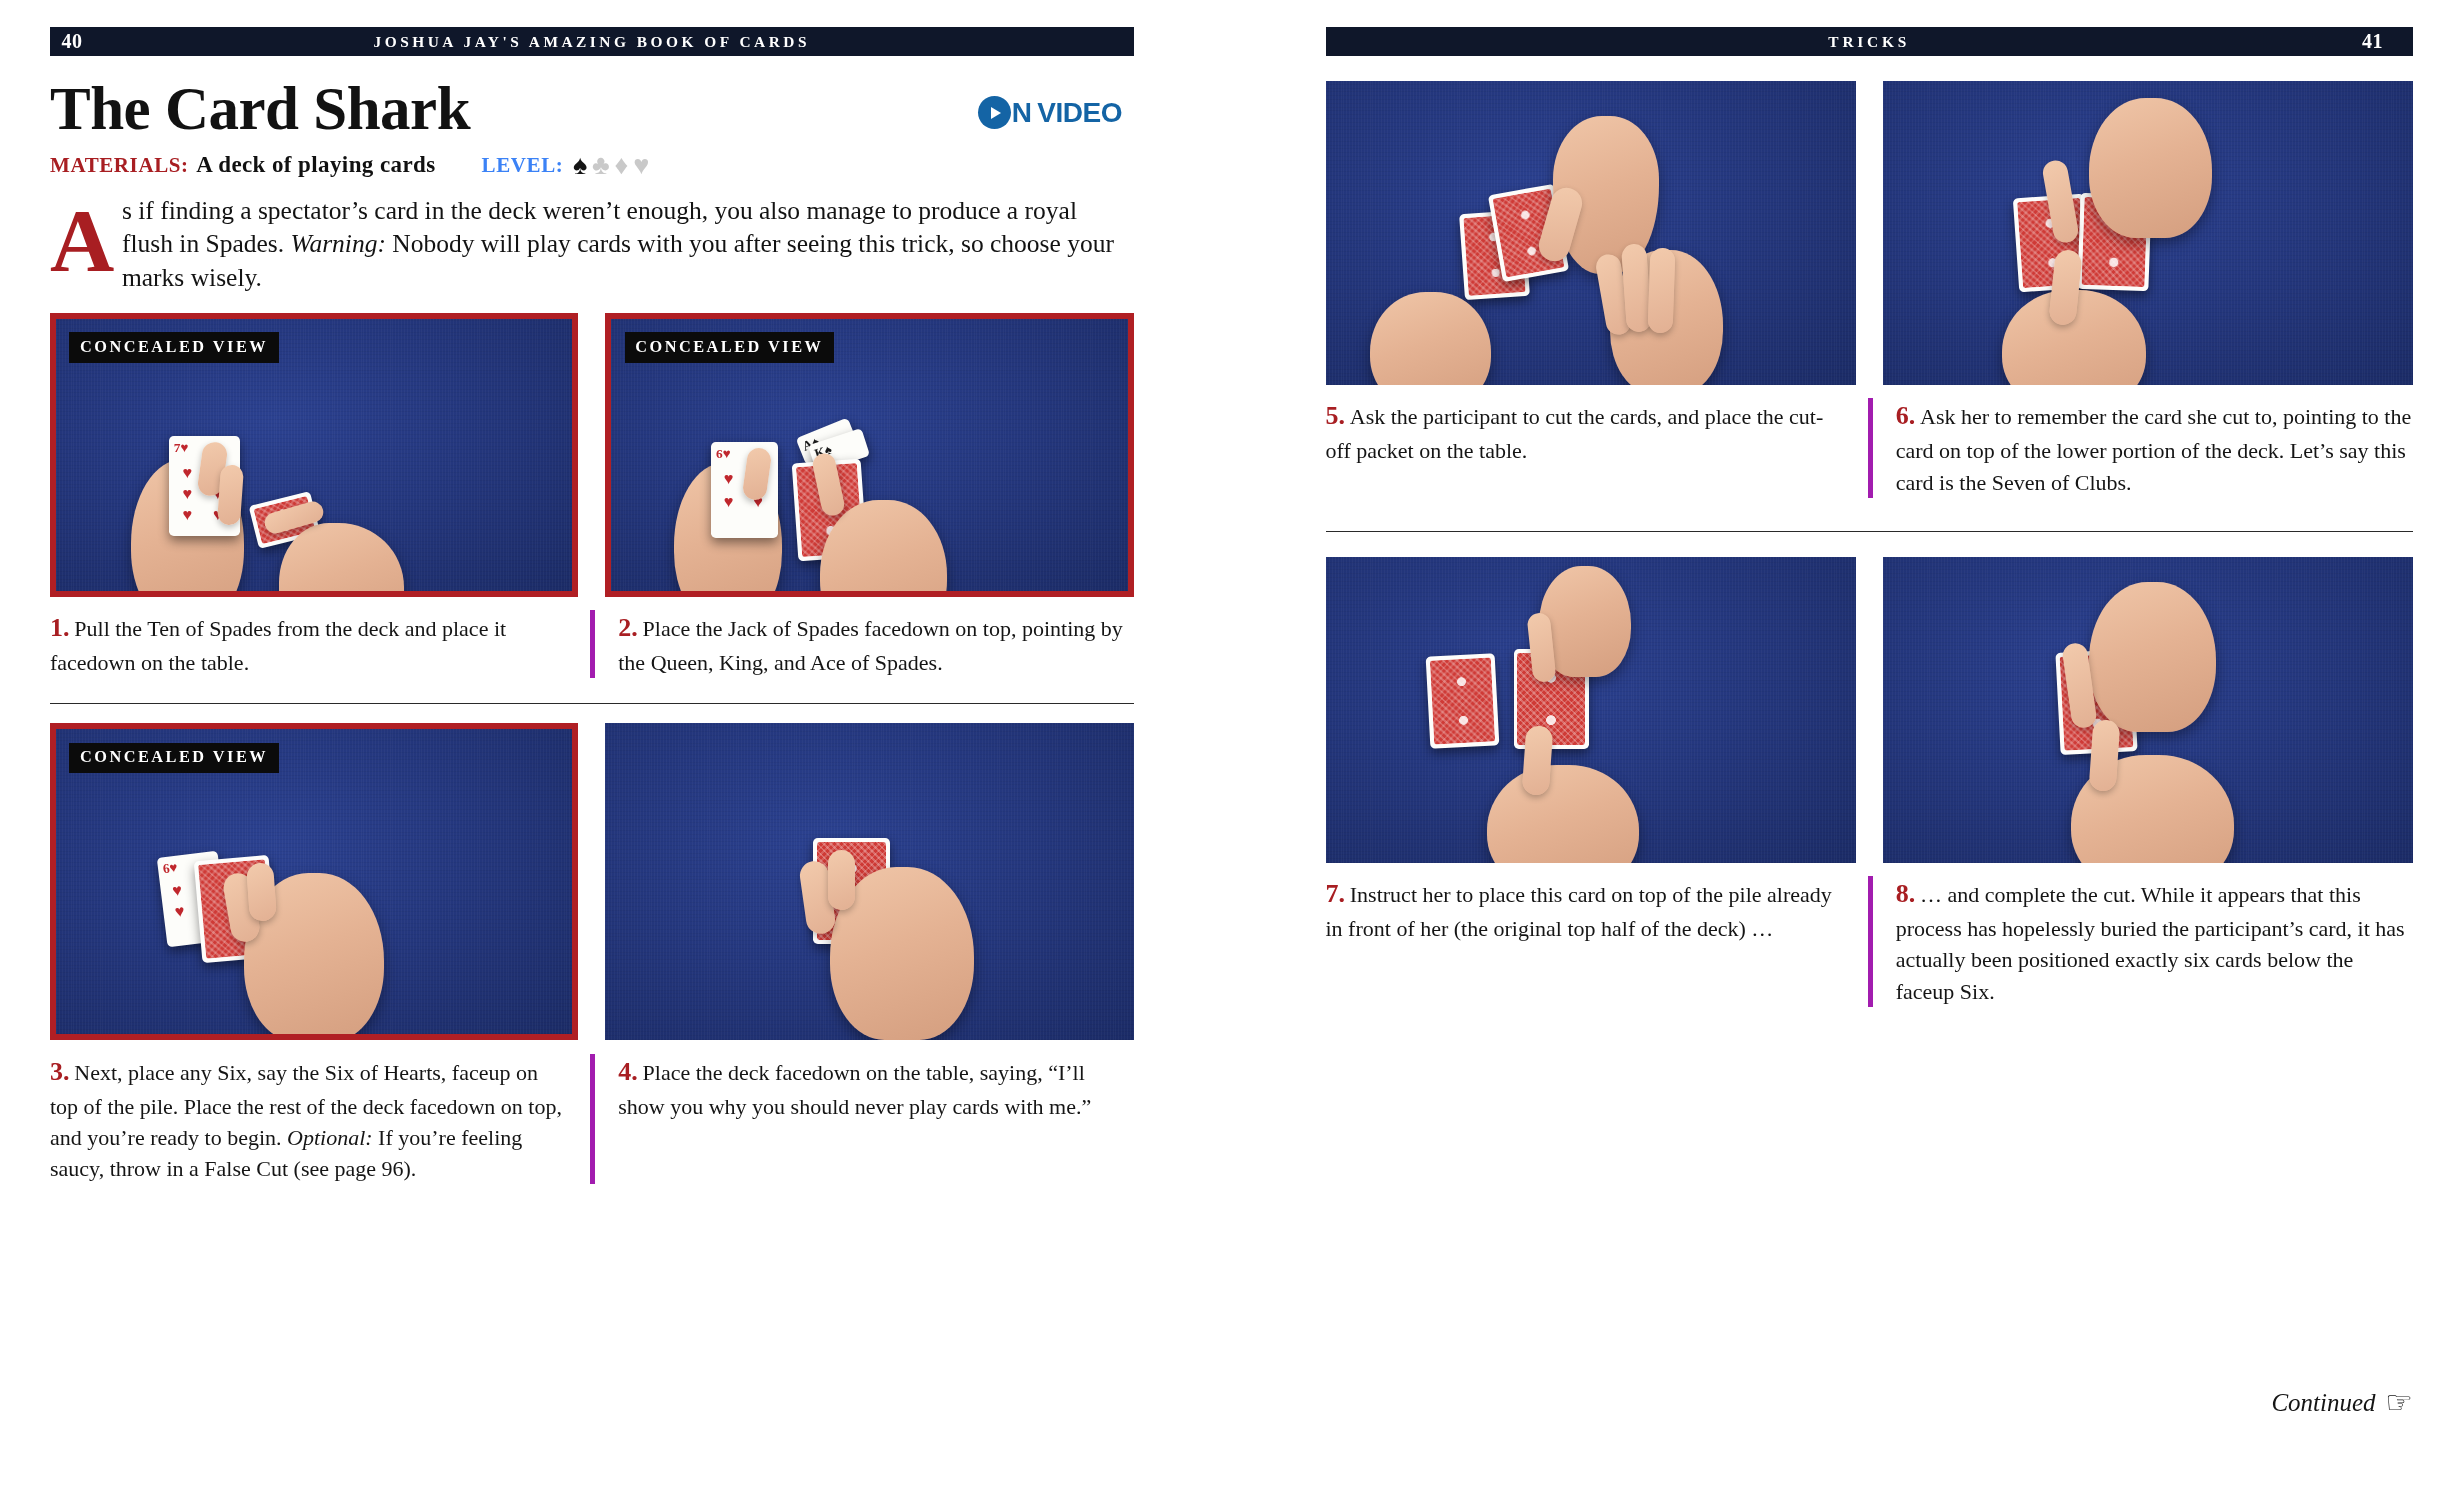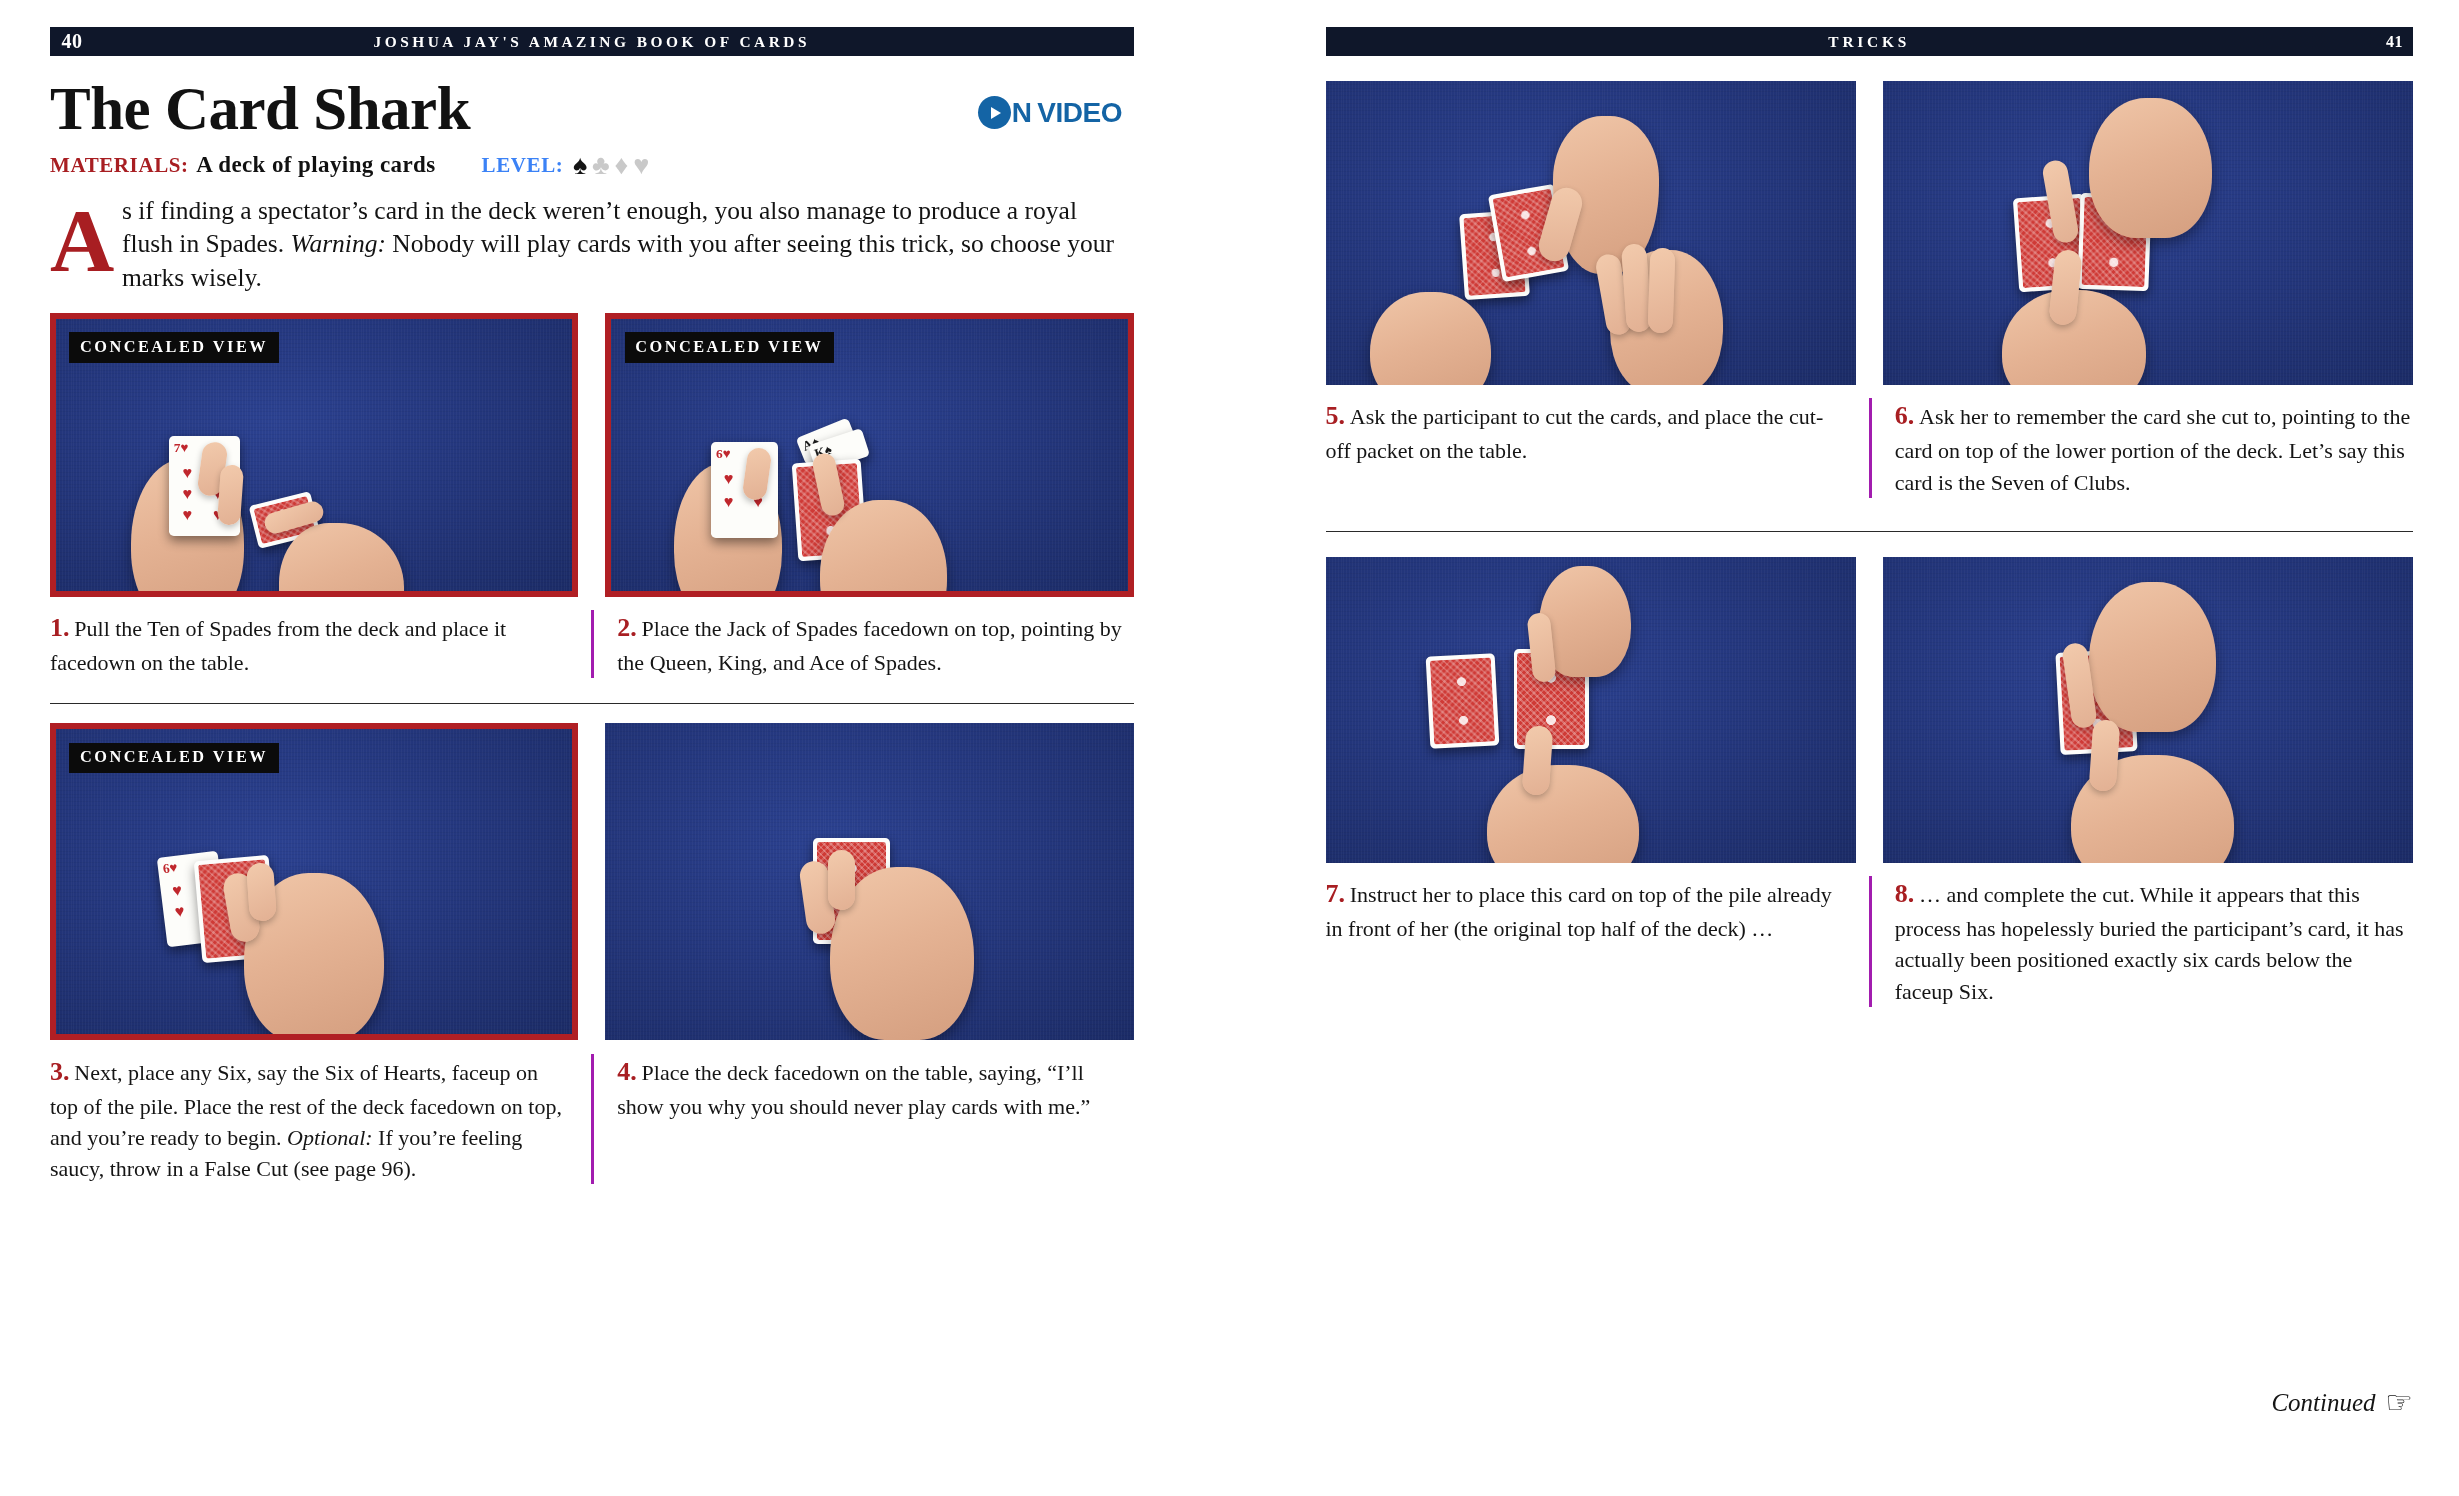--- a/index.html
+++ b/index.html
@@ -57,22 +57,22 @@
   }
   .runbar-title-left {
     position: absolute;
     left: 0; right: 0;
     text-align: center;
     font-size: 15.4px;
     letter-spacing: 3.5px;
   }
   .runbar-folio-right {
     margin-left: auto;
-    padding-right: 10px;
-    font-size: 16px;
+    padding-right: 30px;
+    font-size: 20px;
     letter-spacing: 0.5px;
   }
 
   
   .title-row {
     display: flex;
     align-items: center;
     justify-content: space-between;
     margin-top: 21px;
   }
@@ -288,21 +288,21 @@
   .cap {
     flex: 1 1 0;
     min-width: 0;
     font-size: 22px;
     line-height: 1.42;
     color: #151515;
     box-sizing: border-box;
     padding-right: 25px;
   }
   .cap.second {
-    border-left: 3px solid #a21caf;
+    border-left: 5px solid #a21caf;
     padding-left: 23px;
     padding-right: 0;
   }
   .cap-num {
     color: #a81e22;
     font-weight: bold;
     font-size: 26px;
     margin-right: 4.8px;
   }
   .cap em { font-style: italic; }

